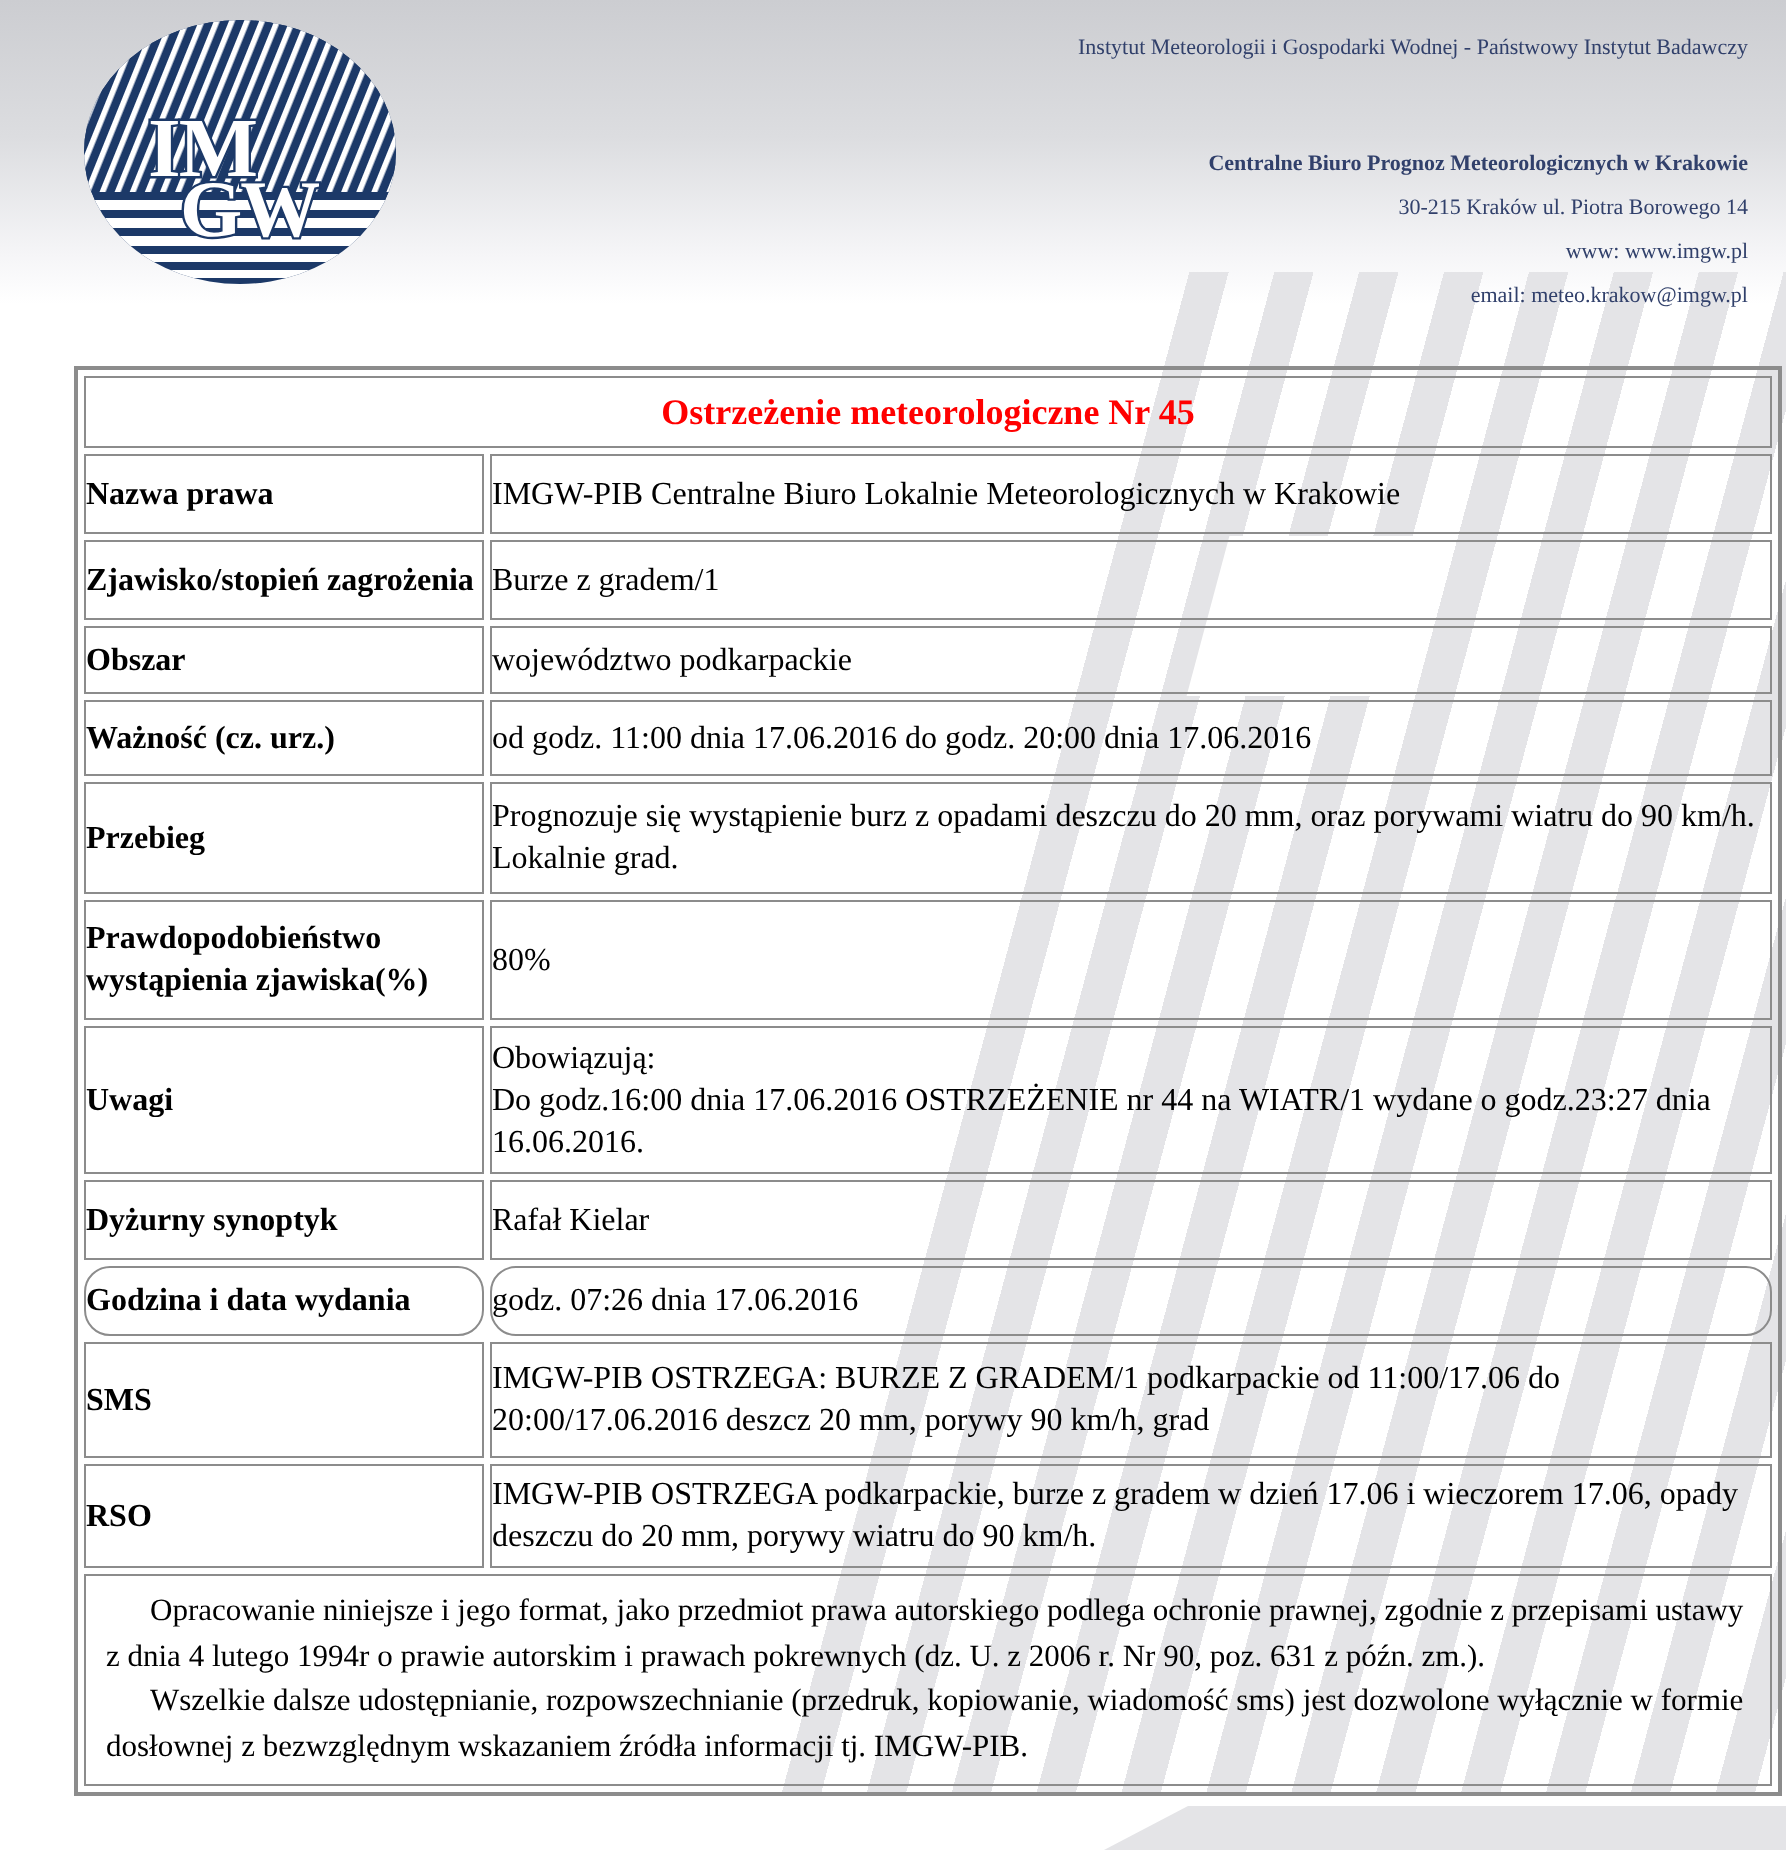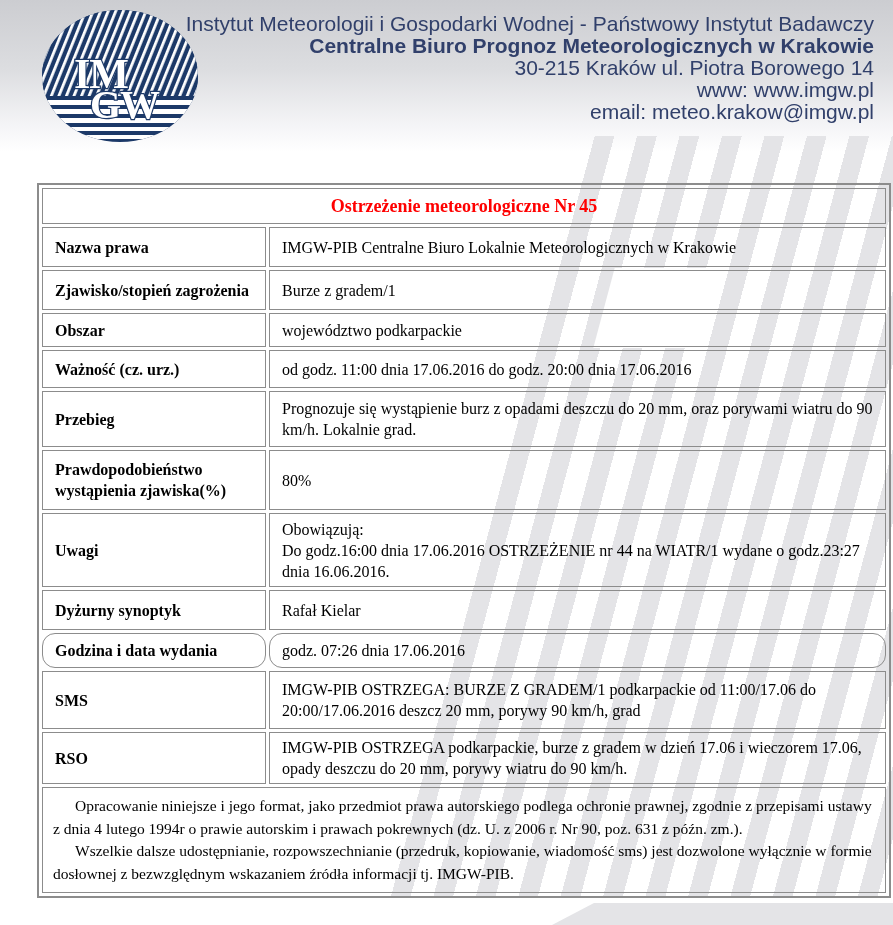--- a/index.html
+++ b/index.html
@@ -19,28 +19,28 @@
   .watermark-bottom-band{position:absolute;left:552px;top:903px;width:341px;height:22px;
     background:#e4e4e7;clip-path:polygon(42px 0,100% 0,100% 100%,0 100%);}
 
   
   .logo{position:absolute;left:40px;top:8px;}
   .logo text{font-family:"Liberation Serif",serif;font-weight:bold;
     fill:#ffffff;stroke:#1c3968;stroke-width:2.4px;paint-order:stroke;letter-spacing:-1px;}
 
   
   .org-block{position:absolute;top:13px;right:19px;text-align:right;
-    font-family:Liberation Sans, sans-serif;font-size:21px;line-height:22px;color:#31406b;}
-  .org-block .bold{font-weight:bold;}
+    font-family:Liberation Serif, serif;font-size:11px;line-height:22px;color:#31406b;}
+  .org-block .bold{font-weight:bold;margin-top:36px;}
 
   
   .doc-table{position:absolute;left:37px;top:183px;width:854px;
     border-collapse:separate;border-spacing:3px;border:2px solid #8c8c8c;
     background:transparent;font-family:"Liberation Serif",serif;font-size:16px;line-height:21px;}
-  .doc-table td{border:1px solid #8c8c8c;vertical-align:middle;padding:4px 12px;background:transparent;}
+  .doc-table td{border:1px solid #8c8c8c;vertical-align:middle;padding:4px 0;background:transparent;}
   td.title-cell{text-align:center;color:#ff0000;font-weight:bold;font-size:18px;height:26px;}
   td.label{font-weight:bold;width:198px;}
   td.value{white-space:pre-line;}
   td.footer-cell{padding:7px 10px;}
   .footer-cell p{margin:0;text-indent:22px;line-height:22.5px;font-size:15.5px;}
   tr.h30 td{height:30px;} tr.h24 td{height:24px;} tr.h28 td{height:28px;}
   tr.h46 td{height:46px;} tr.h50 td{height:50px;} tr.h64 td{height:64px;}
   tr.h25 td{height:25px;border-radius:13px;} tr.h48 td{height:48px;} tr.h36 td{height:36px;}
 </style>
 </head>

